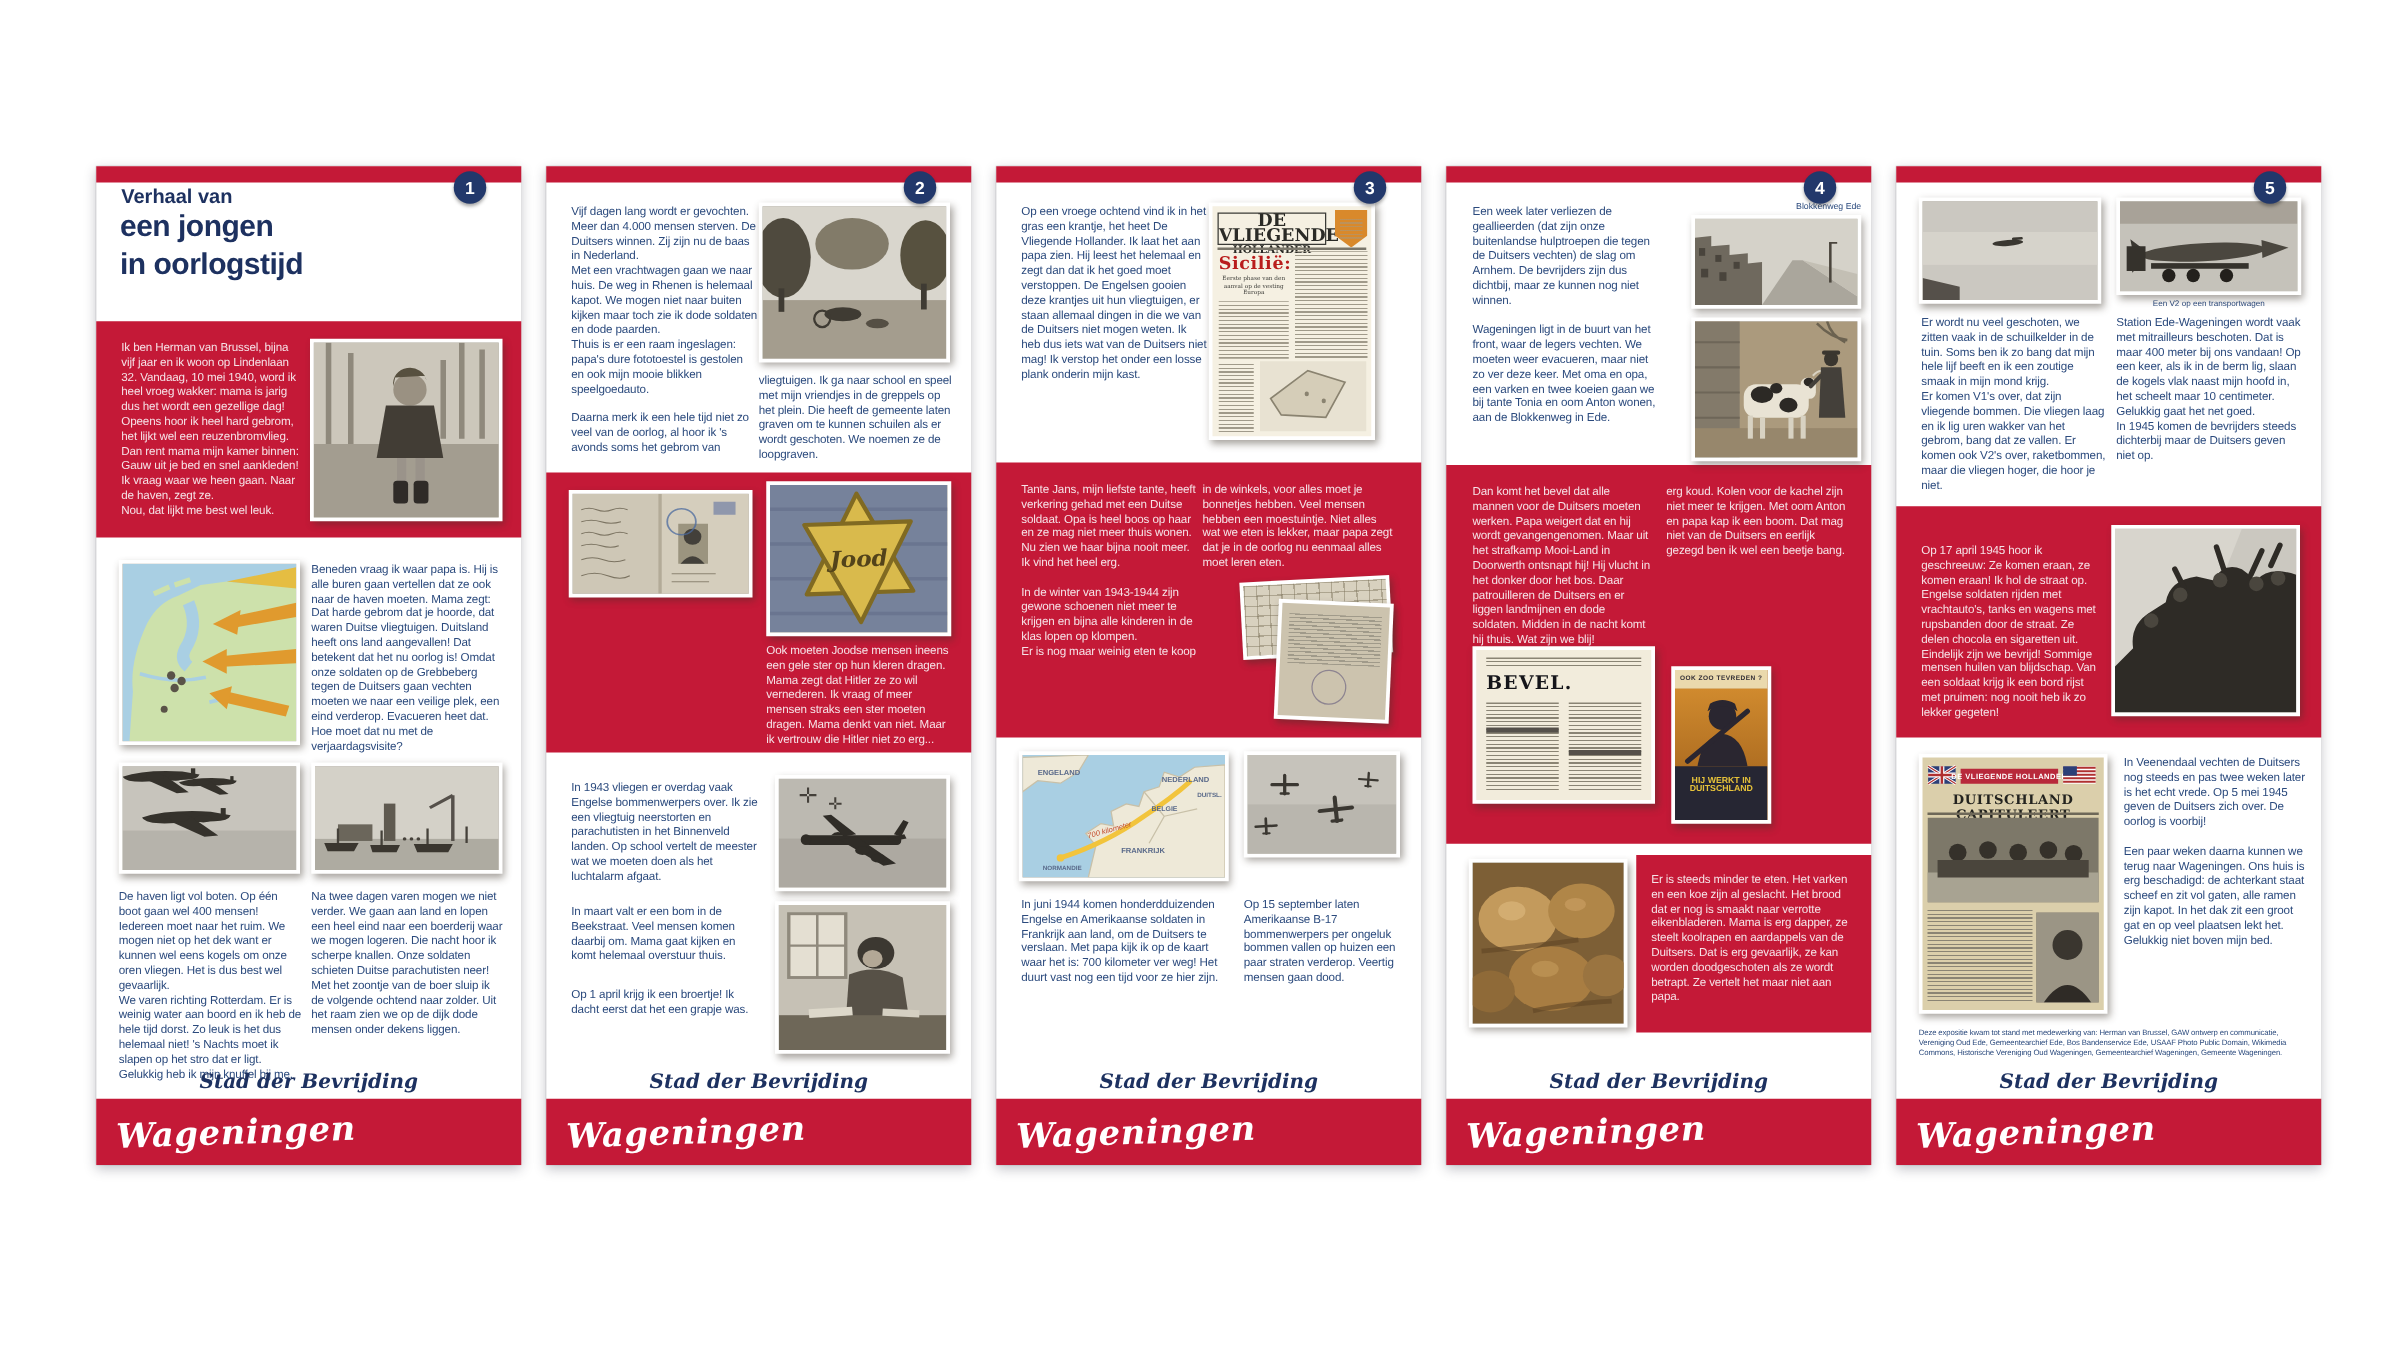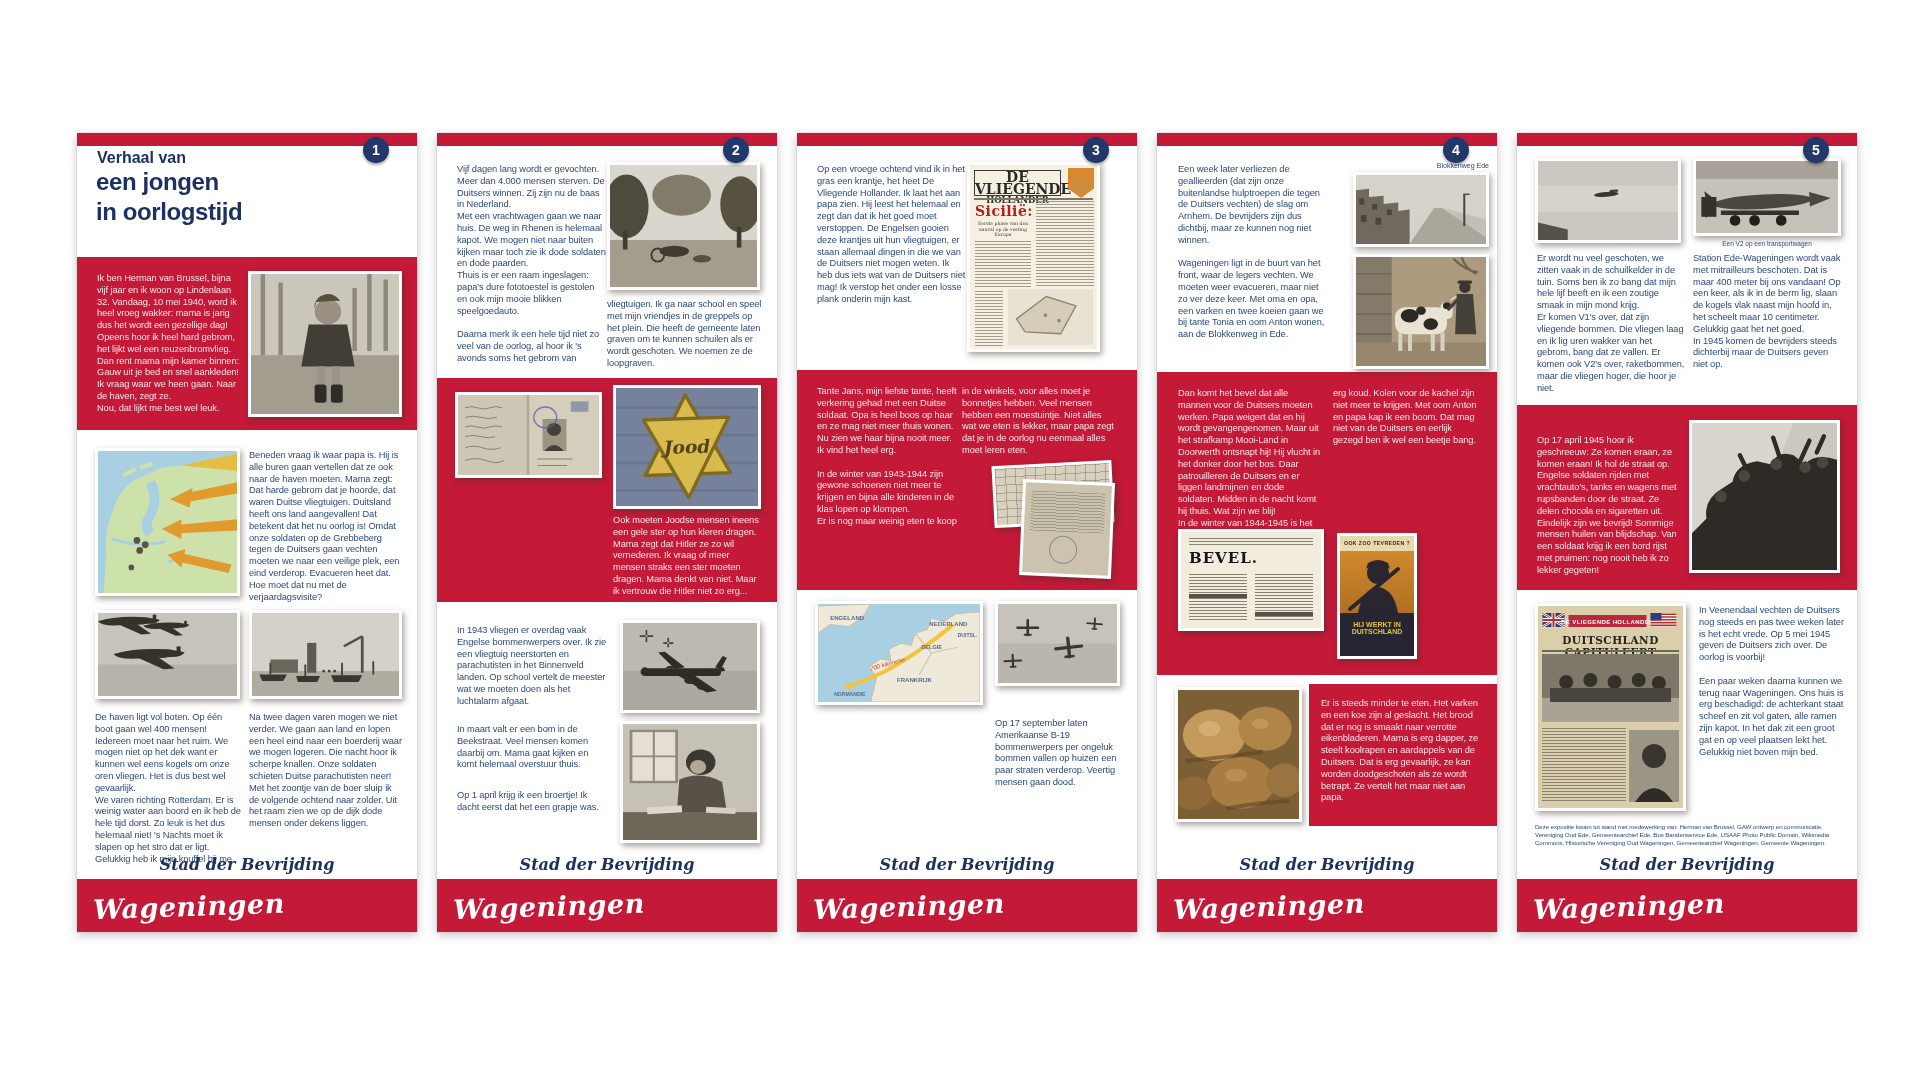--- a/index.html
+++ b/index.html
@@ -352,21 +352,22 @@
               </g>
           <g transform="translate(20,72) scale(.9) rotate(-3)">
                 <rect x="-14" y="-1.4" width="28" height="2.8" rx="1.4"></rect>
                 <rect x="-1.6" y="-10" width="3.2" height="20" rx="1.6"></rect>
                 <rect x="-5" y="7" width="10" height="2.4" rx="1.2"></rect>
               </g>
         </g>
       </svg>
         </div>
     </div>
-    <div class="t" style="left:198px;top:585px;width:128px">Op 17 september laten Amerikaanse B-19 bommenwerpers per ongeluk bommen vallen op huizen een paar straten verderop. Veertig mensen gaan dood.</div>
+    <div class="t" style="left:20px;top:585px;width:160px">In juni 1944 komen honderdduizenden Engelse en Amerikaanse soldaten in Frankrijk aan land, om de Duitsers te verslaan. Met papa kijk ik op de kaart waar het is: 700 kilometer ver weg! Het duurt vast nog een tijd voor ze hier zijn.</div>
+    <div class="t" style="left:198px;top:585px;width:128px">Op 15 september laten Amerikaanse B-17 bommenwerpers per ongeluk bommen vallen op huizen een paar straten verderop. Veertig mensen gaan dood.</div>
 
     <div class="tagline">Stad der Bevrijding</div>
     <div class="bar"></div>
     <div class="citylogo">Wageningen</div>
   </div>
 
   <div class="panel" style="left:1157px">
     <div class="strip"></div>
     <div class="badge">4</div>
     <div class="rb" style="top:239px;height:303px"></div>
@@ -420,21 +421,21 @@
         <path d="M124,44 h20 l4,48 h-26z" fill="#44403a"></path>
         <path d="M124,52 l-10,10" stroke="#44403a" stroke-width="4" stroke-linecap="round"></path>
       </svg>
         </div>
     </div>
 
     <div class="t w" style="left:21px;top:255px;width:143px">Dan komt het bevel dat alle mannen voor de Duitsers moeten werken. Papa weigert dat en hij wordt gevangengenomen. Maar uit het strafkamp Mooi-Land in Doorwerth ontsnapt hij! Hij vlucht in het donker door het bos. Daar patrouilleren de Duitsers en er liggen landmijnen en dode soldaten. Midden in de nacht komt hij thuis. Wat zijn we blij!
 In de winter van 1944-1945 is het</div>
     <div class="t w" style="left:176px;top:255px;width:148px">erg koud. Kolen voor de kachel zijn niet meer te krijgen. Met oom Anton en papa kap ik een boom. Dat mag niet van de Duitsers en eerlijk gezegd ben ik wel een beetje bang.</div>
 
-    <div class="ph" style="left:21px;top:396px;width:146px;height:102px">
+    <div class="ph" style="left:21px;top:384px;width:146px;height:126px">
       <div class="in" style="background:#f2ecdc">
         <div class="abs lines d" style="left:8px;top:6px;width:124px;height:8px"></div>
         <div class="abs serif" style="left:8px;top:17px;font-size:15px;font-weight:bold;color:#15151a;letter-spacing:1px">BEVEL.</div>
         <div class="abs lines d" style="left:8px;top:42px;width:58px;bottom:8px"></div>
         <div class="abs lines d" style="left:74px;top:42px;width:58px;bottom:8px"></div>
         <div class="abs" style="left:8px;top:62px;width:58px;height:4px;background:#55504a"></div>
         <div class="abs" style="left:74px;top:80px;width:58px;height:4px;background:#55504a"></div>
       </div>
     </div>
     <div class="ph" style="left:180px;top:400px;width:80px;height:126px">

